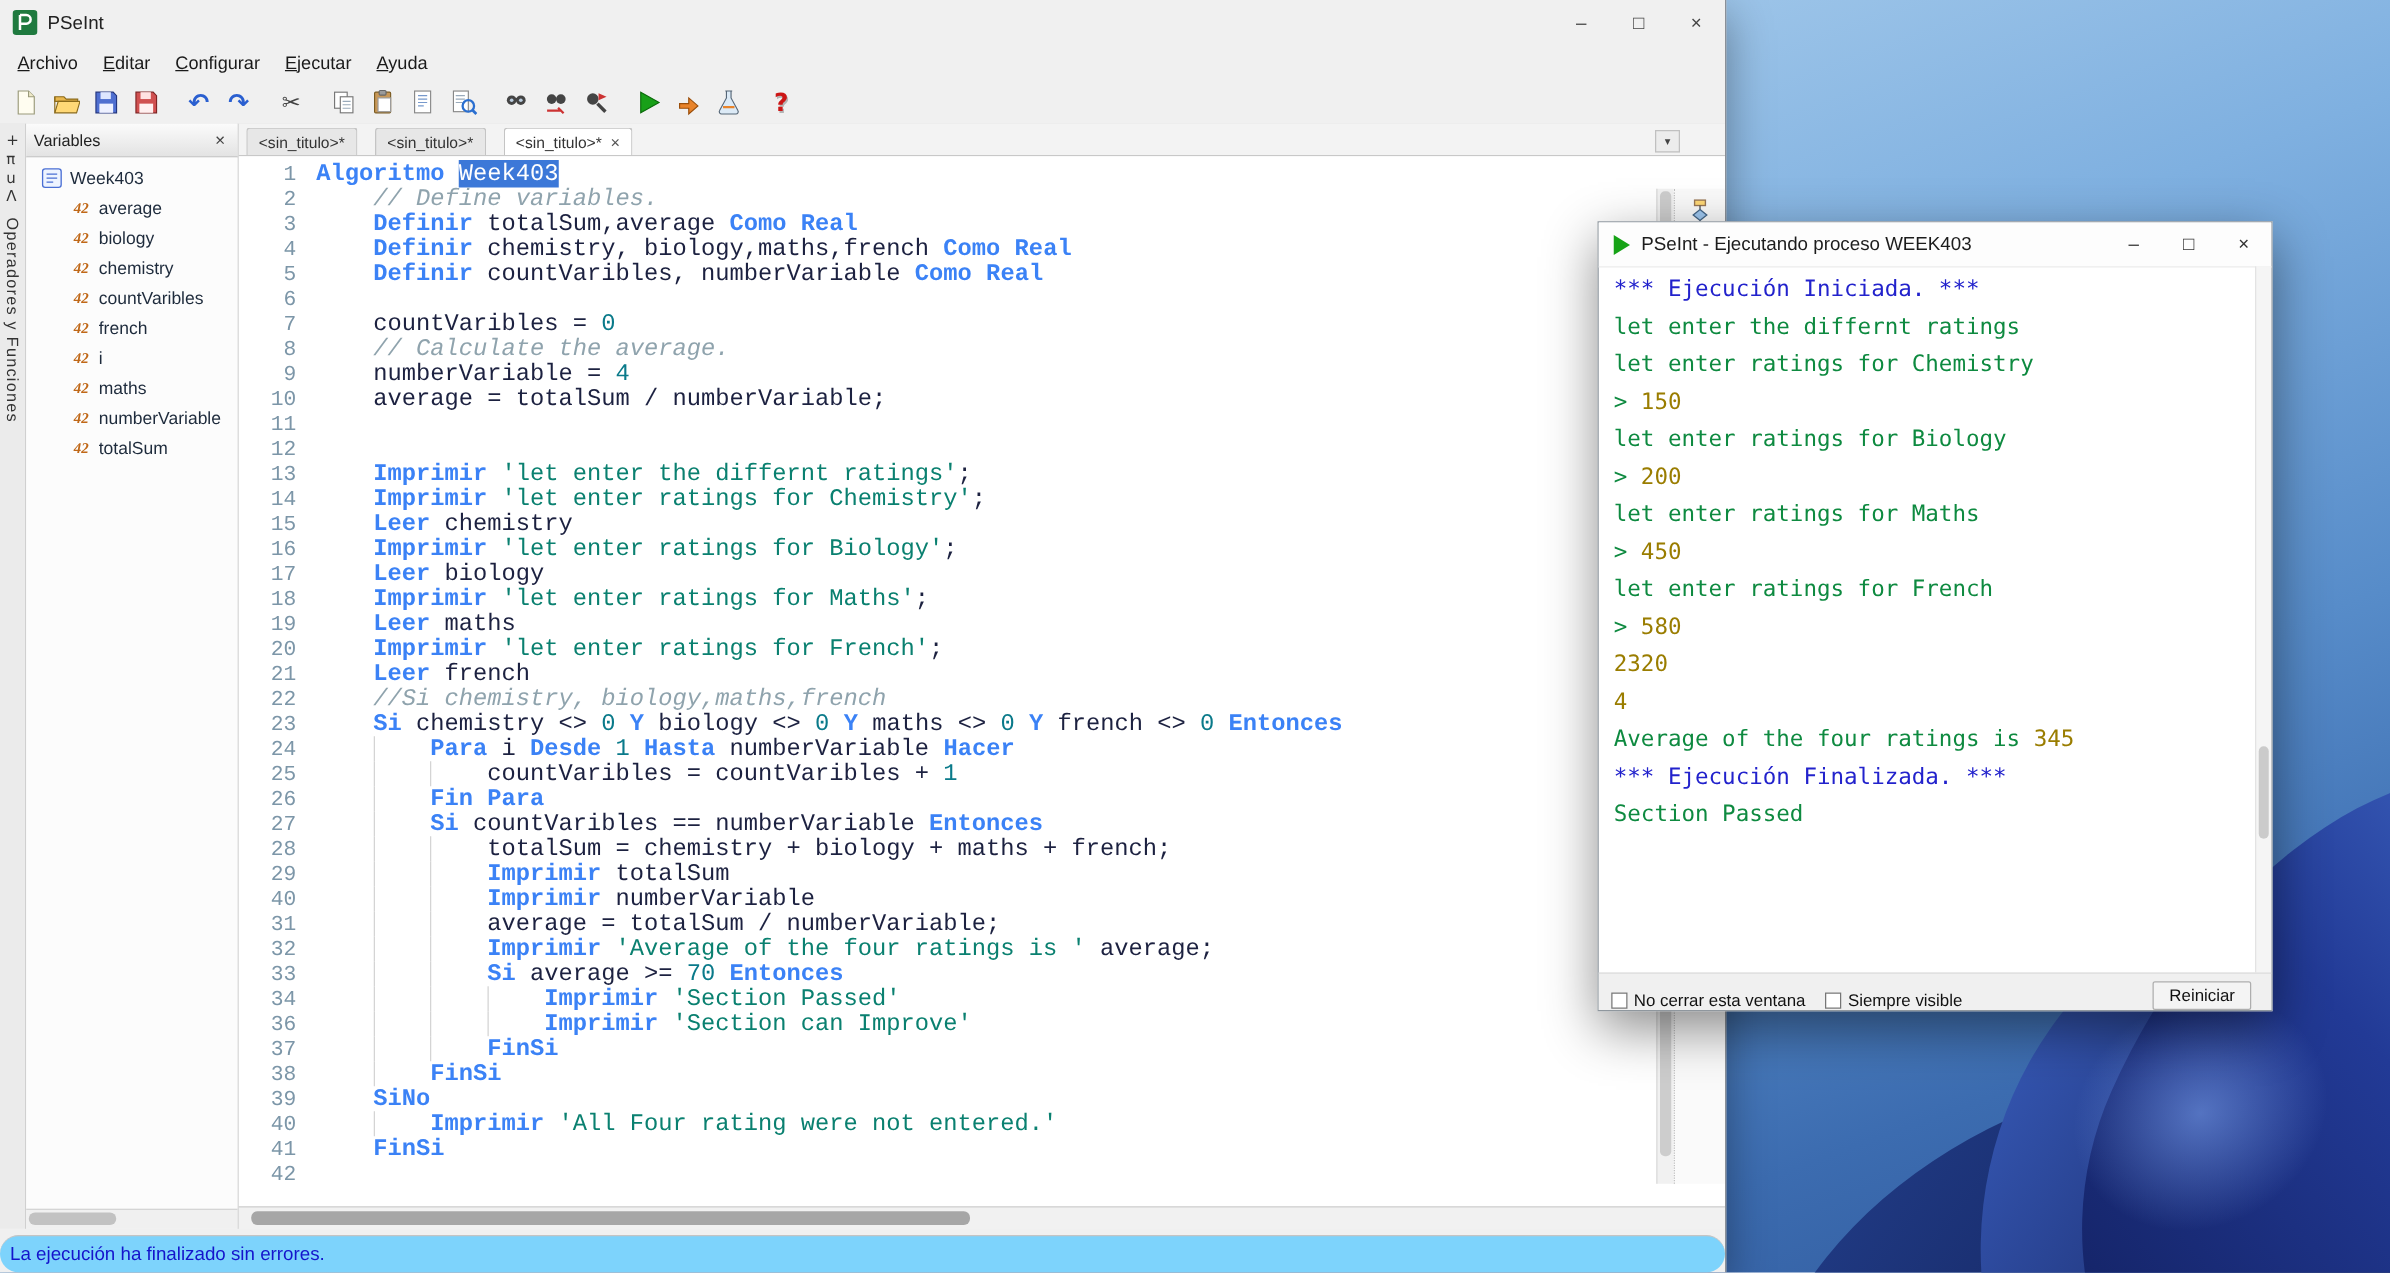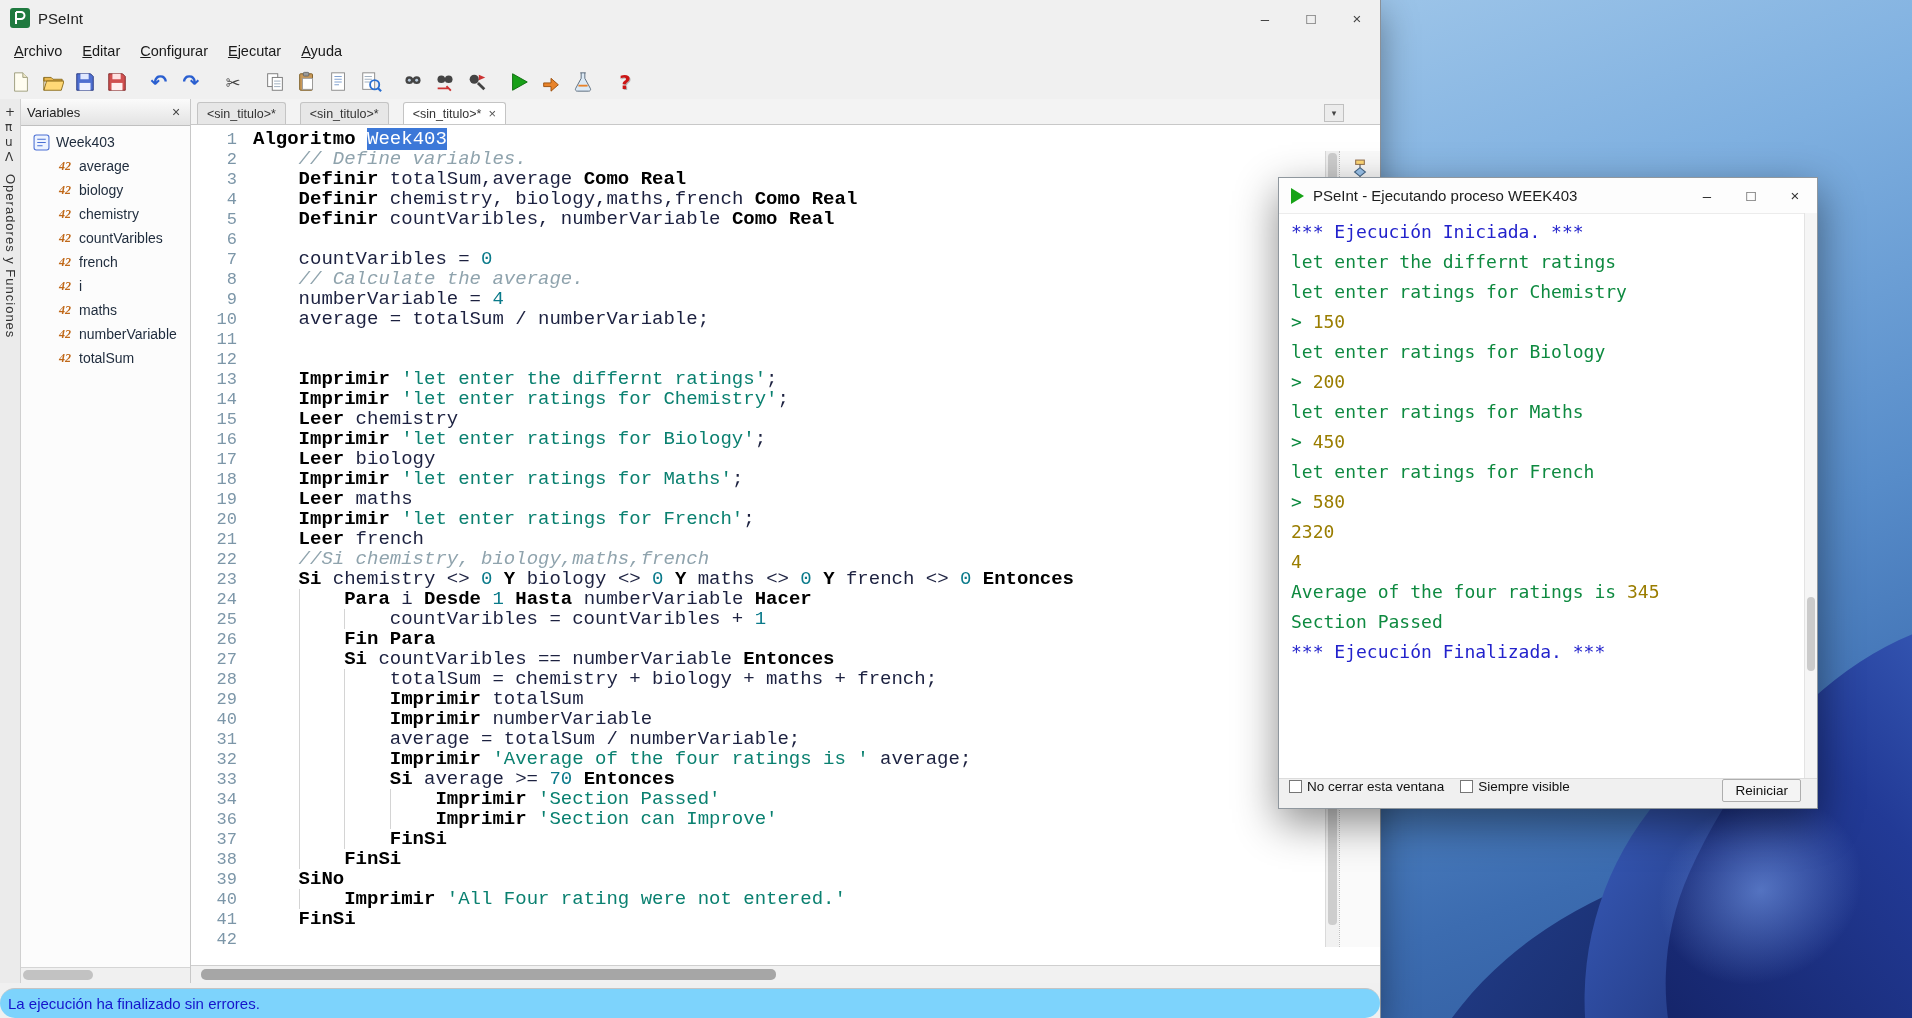--- a/index.html
+++ b/index.html
@@ -72,21 +72,21 @@
   .tab-list-btn{position:absolute;right:36px;top:5px;width:18px;height:16px;border:1px solid #c0c0c0;background:#ececec;
     font-size:9px;color:#444;display:flex;align-items:center;justify-content:center;}
 
   .editor-zone{position:absolute;top:26px;left:0;right:0;bottom:18px;background:#fff;}
   .editor{position:absolute;top:0;left:0;right:55px;bottom:0;overflow:hidden;
     font-family:"Liberation Mono",monospace;font-size:19px;line-height:20px;padding-top:4px;}
   .eline{height:20px;white-space:pre;}
   .ln{display:inline-block;width:46px;padding-right:16px;text-align:right;color:#7c96a8;font-size:17px;}
   .ig{display:inline-block;width:4ch;height:20px;vertical-align:top;box-sizing:border-box;}
   .ig.gb{border-left:1px solid #d4d4d4;}
-  .tok-k{color:#000000;font-weight:bold;}
+  .tok-k{color:#3b82f6;font-weight:bold;}
   .tok-t{color:#1c2140;}
   .tok-c{color:#8fa3ad;font-style:italic;}
   .tok-s{color:#0a8070;}
   .tok-n{color:#0a7a8a;}
   .tok-sel{background:#3c78d8;color:#fff;}
 
   .vscroll{position:absolute;top:26px;right:41px;width:14px;bottom:18px;background:#f1f1f1;border-left:1px solid #dadada;box-sizing:border-box;}
   .vthumb{position:absolute;top:2px;left:2px;right:2px;height:97%;background:#cdcdcd;border-radius:4px;}
   .rail{position:absolute;top:26px;right:0;width:41px;bottom:18px;background:#fafafa;border-left:1px dotted #c0c0c0;
     display:flex;flex-direction:column;align-items:center;padding-top:6px;gap:6px;box-sizing:border-box;}
@@ -107,21 +107,21 @@
   .c-btn{width:44px;height:100%;display:flex;align-items:center;justify-content:center;font-size:15px;color:#333;}
   .c-body{position:absolute;top:35px;left:0;right:13px;bottom:30px;padding:4px 0 0 12px;overflow:hidden;
     font-family:"DejaVu Sans Mono",monospace;font-size:18px;line-height:30px;}
   .cl{white-space:pre;height:30px;}
   .ck-b{color:#2222cc;}
   .ck-g{color:#0e8a40;}
   .ck-y{color:#9a7d00;}
   .c-scroll{position:absolute;top:35px;right:0;width:13px;bottom:30px;background:#f5f5f5;border-left:1px solid #e3e3e3;box-sizing:border-box;}
   .c-thumb{position:absolute;left:2px;right:2px;top:68%;height:13%;background:#cbcbcb;border-radius:4px;}
   .c-footer{position:absolute;left:0;right:0;bottom:0;height:30px;background:#f0f0f0;border-top:1px solid #dcdcdc;
-    display:flex;align-items:flex-start;padding:0 10px;font-size:13.5px;color:#111;box-sizing:border-box;}
+    display:flex;align-items:flex-end;padding:0 10px;font-size:13.5px;color:#111;box-sizing:border-box;}
   .cb{display:flex;align-items:center;margin-right:16px;}
   .cbx{width:13px;height:13px;border:1px solid #767676;background:#fff;margin-right:5px;flex:none;box-sizing:border-box;}
   .restart-btn{margin-left:auto;margin-right:6px;padding:3px 12px;background:#f4f4f4;border:1px solid #aeaeae;
     font-size:13.5px;color:#111;border-radius:2px;}
 </style>
 </head>
 <body>
 
 <div class="desktop">
   <div class="petal petal-c"></div>
@@ -438,22 +438,22 @@
         <div class="cl"><span class="ck-g">&gt; </span><span class="ck-y">150</span></div>
         <div class="cl"><span class="ck-g">let enter ratings for Biology</span></div>
         <div class="cl"><span class="ck-g">&gt; </span><span class="ck-y">200</span></div>
         <div class="cl"><span class="ck-g">let enter ratings for Maths</span></div>
         <div class="cl"><span class="ck-g">&gt; </span><span class="ck-y">450</span></div>
         <div class="cl"><span class="ck-g">let enter ratings for French</span></div>
         <div class="cl"><span class="ck-g">&gt; </span><span class="ck-y">580</span></div>
         <div class="cl"><span class="ck-y">2320</span></div>
         <div class="cl"><span class="ck-y">4</span></div>
         <div class="cl"><span class="ck-g">Average of the four ratings is </span><span class="ck-y">345</span></div>
+        <div class="cl"><span class="ck-b">*** Ejecución Finalizada. ***</span></div>
         <div class="cl"><span class="ck-g">Section Passed</span></div>
-        <div class="cl"><span class="ck-b">*** Ejecución Finalizada. ***</span></div>
       </div>
     <div class="c-scroll">
       <div class="c-thumb"></div>
     </div>
     <div class="c-footer">
       <span class="cb">
         <span class="cbx"></span>
         <span>No cerrar esta ventana</span>
       </span>
       <span class="cb">

